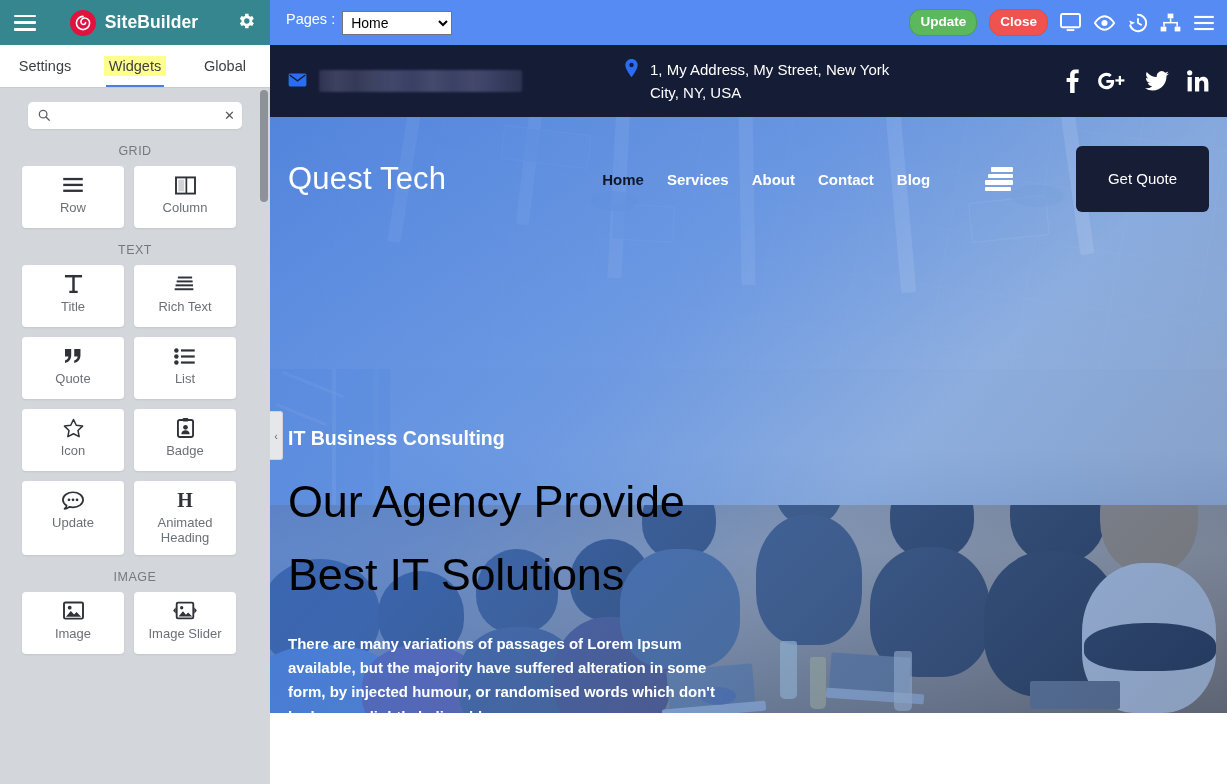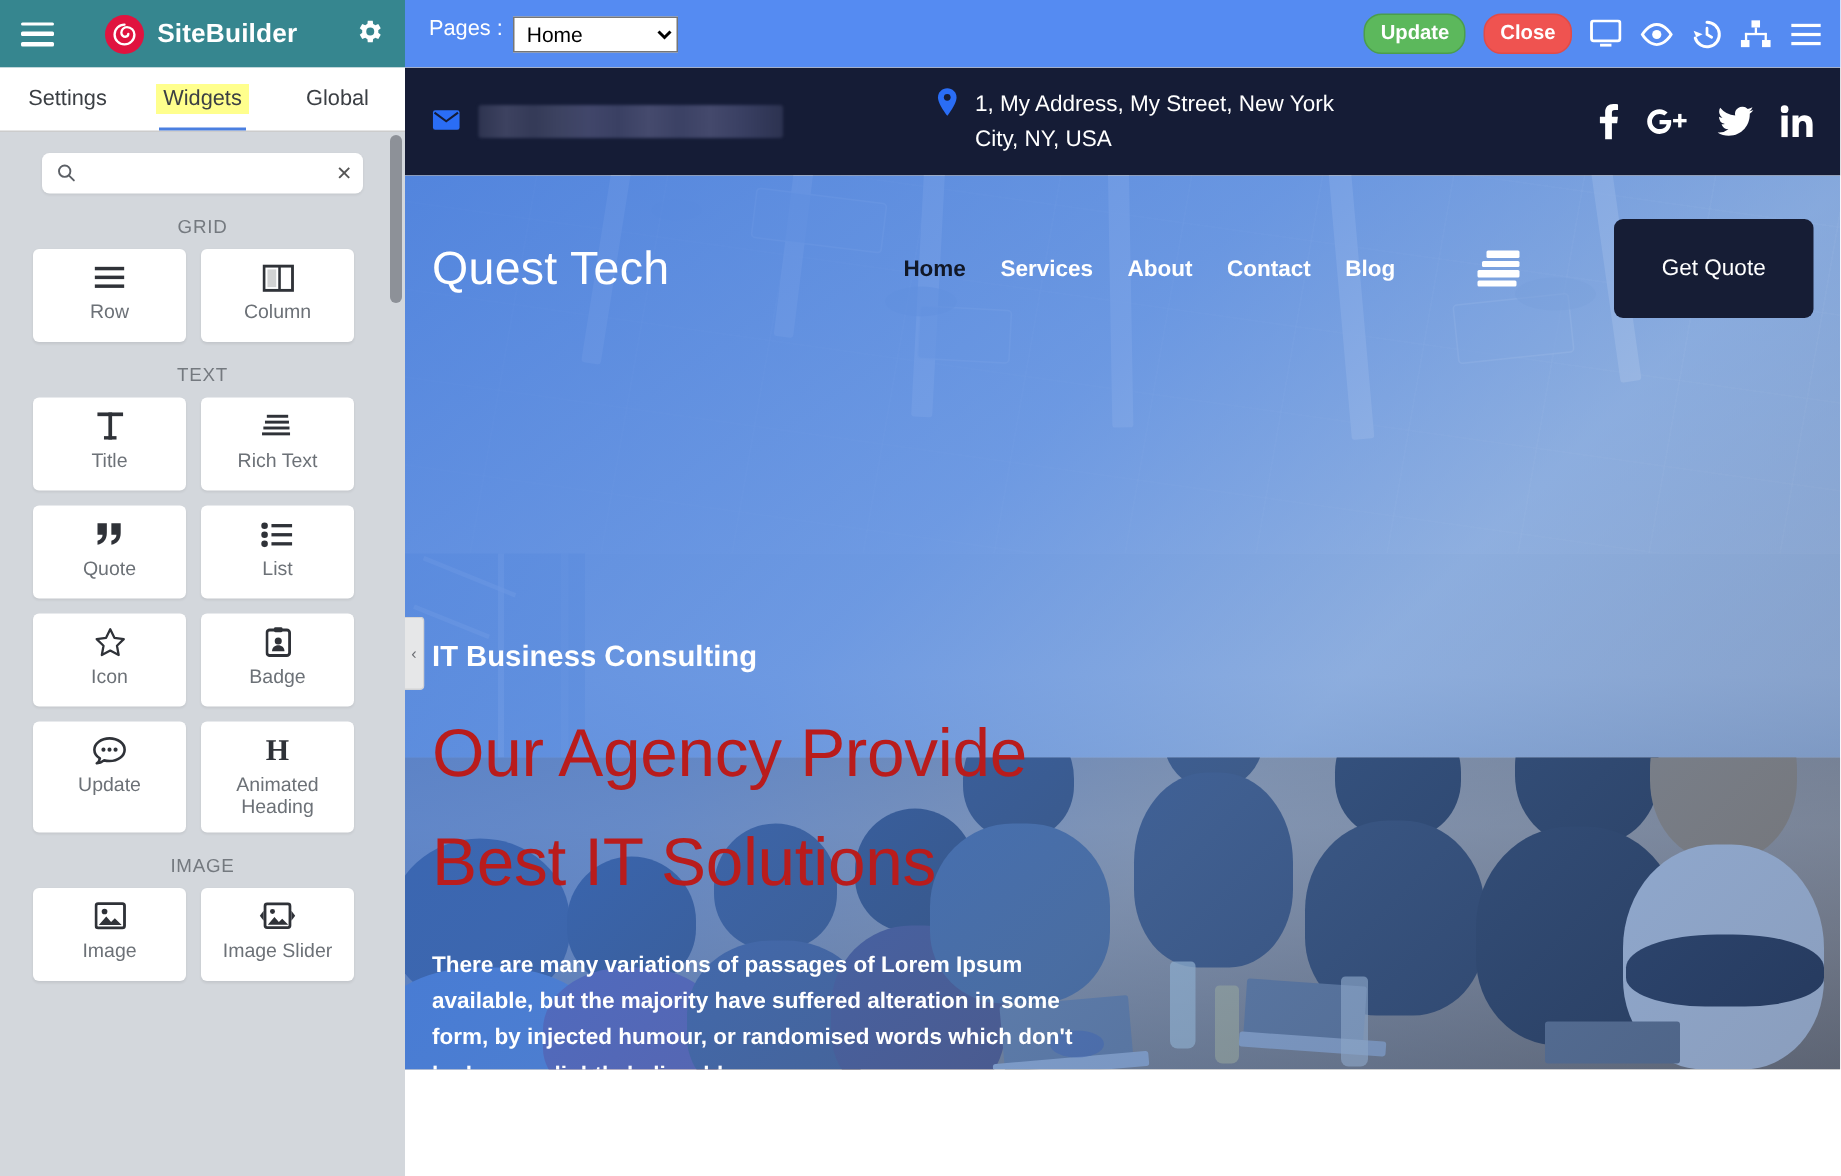--- a/index.html
+++ b/index.html
@@ -196,21 +196,21 @@
   .nav-burger i:nth-child(3) { width: 28px; }
   .nav-burger i:nth-child(4) { width: 26px; }
   .get-quote {
     margin-left: auto; background: #161d35; color: #fff; border-radius: 6px;
     width: 133px; height: 66px; display: flex; align-items: center; justify-content: center;
     text-align: center; font-size: 15px; line-height: 1.25; cursor: pointer; font-weight: normal;
   }
 
   .hero-text { position: absolute; left: 18px; top: 310px; width: 460px; }
   .hero-eyebrow { color: #fff; font-size: 19.5px; font-weight: bold; margin-bottom: 16px; }
-  .hero-title { color: #b91c1c; font-size: 45px; font-weight: normal; line-height: 1.62; letter-spacing: -.2px; }
+  .hero-title { color: #000000; font-size: 45px; font-weight: normal; line-height: 1.62; letter-spacing: -.2px; }
   .hero-para { color: #fff; font-size: 15px; font-weight: bold; line-height: 1.62; margin-top: 20px; width: 430px; }
 
   .collapse-handle {
     position: absolute; left: 0; top: 366px; width: 13px; height: 49px;
     background: #e6e7e8; border: 1px solid #d2d3d5; border-left: 0;
     border-radius: 0 3px 3px 0; display: flex; align-items: center; justify-content: center;
     font-size: 11px; color: #6a6d72; cursor: pointer; z-index: 9;
   }
 </style>
 </head>

